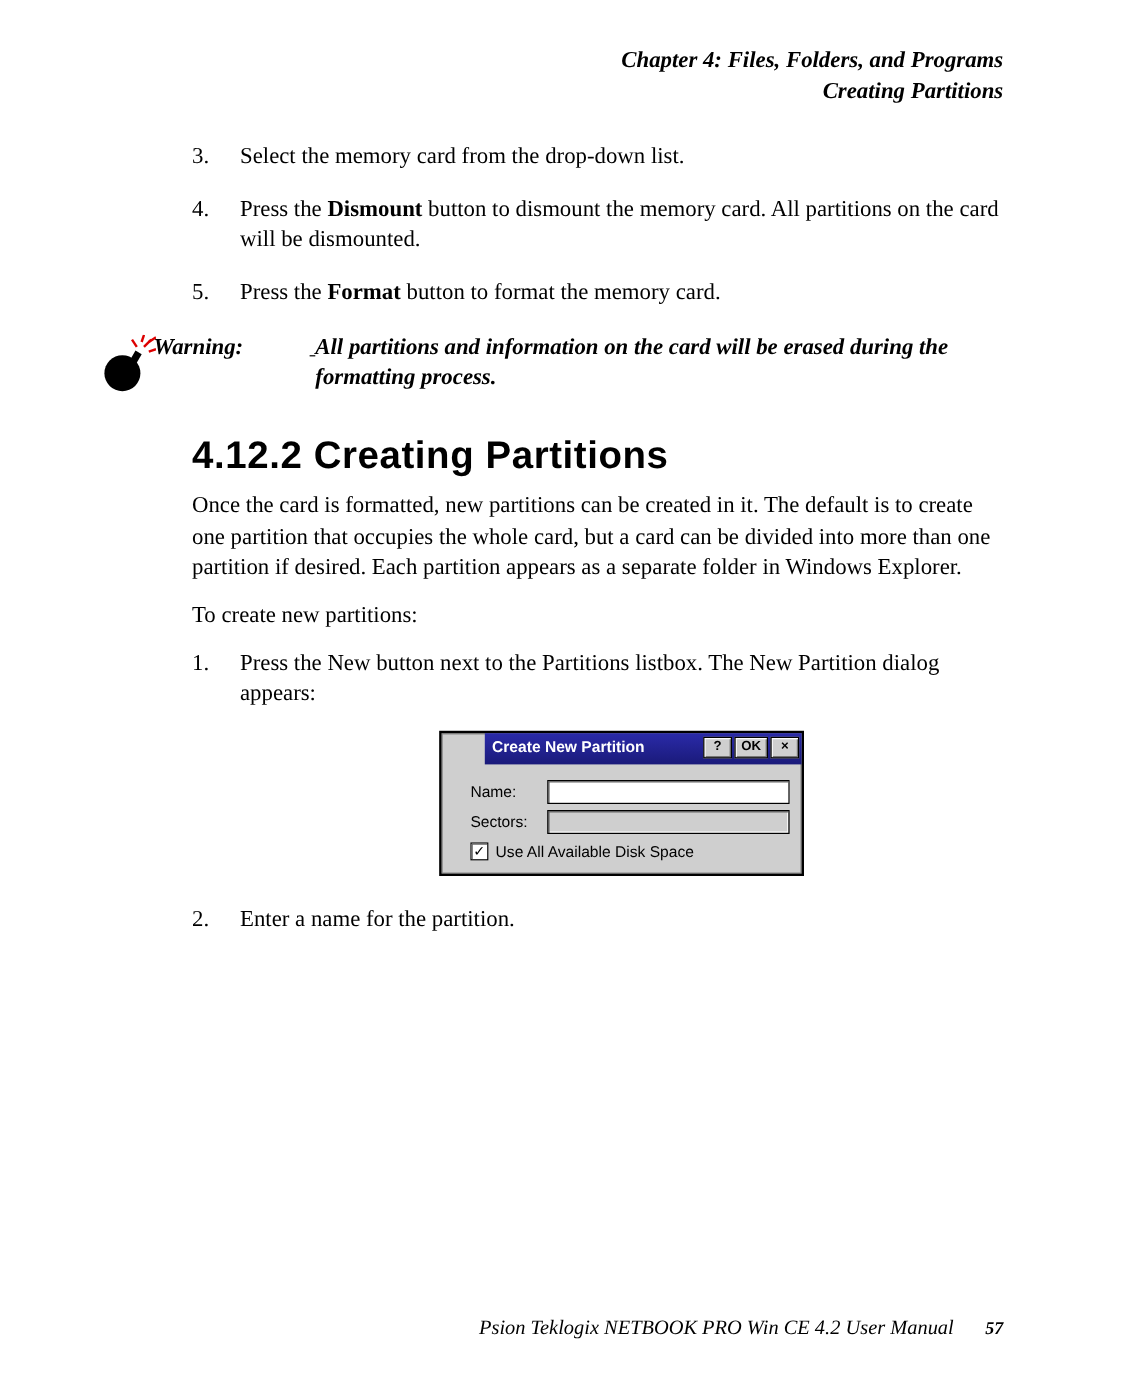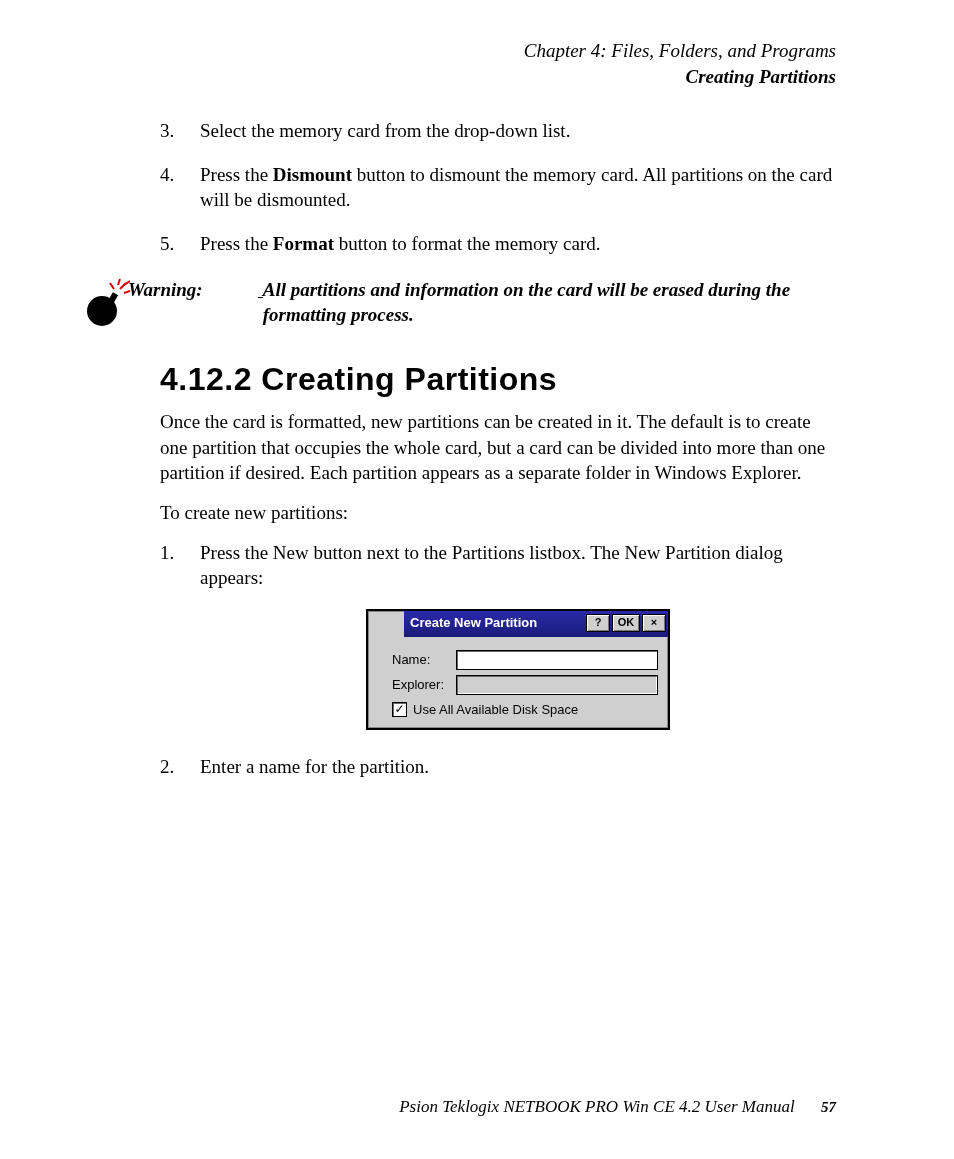--- a/index.html
+++ b/index.html
@@ -14,21 +14,21 @@
     line-height: 1.35;
   }
   .header {
     position: absolute;
     top: 38px;
     right: 118px;
     text-align: right;
     font-style: italic;
   }
   .header .chapter {
-    font-weight: normal;
+    font-weight: bold;
   }
   .header .section {
     font-weight: bold;
   }
   .content {
     position: absolute;
     top: 110px;
     left: 160px;
     right: 118px;
   }
@@ -248,21 +248,21 @@
             <span class="tbtn">?</span>
             <span class="tbtn ok">OK</span>
             <span class="tbtn">×</span>
           </div>
           <div class="dlg-body">
             <div class="form-row">
               <label>Name:</label>
               <input type="text" value="" style="">
             </div>
             <div class="form-row">
-              <label>Explorer:</label>
+              <label>Sectors:</label>
               <input type="text" class="grey" value="" style="">
             </div>
             <div class="check-row">
               <span class="cb">✓</span>
               <span>Use All Available Disk Space</span>
             </div>
           </div>
         </div>
       </div>
     </li>

